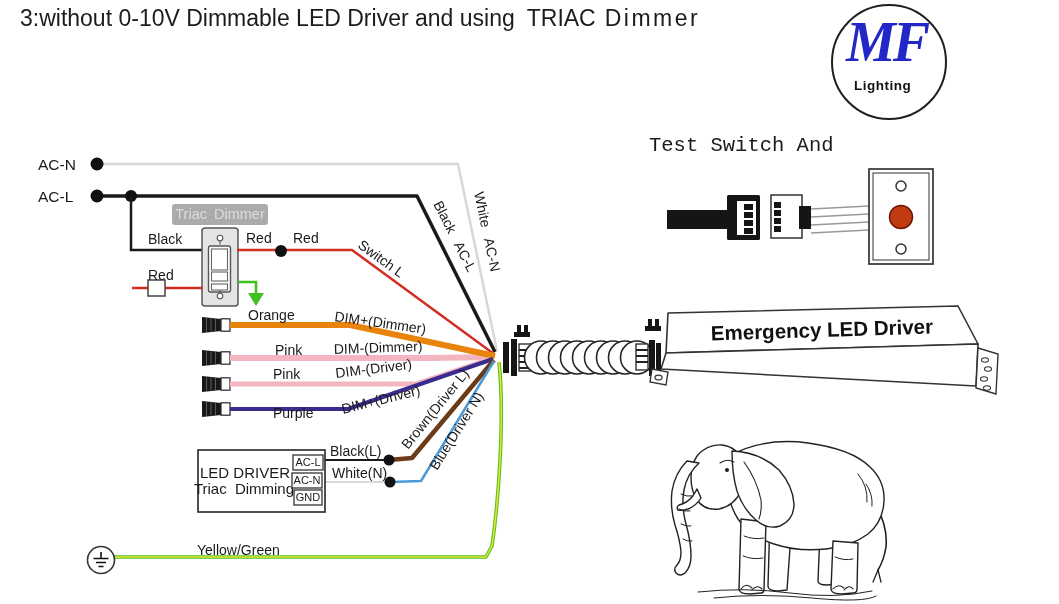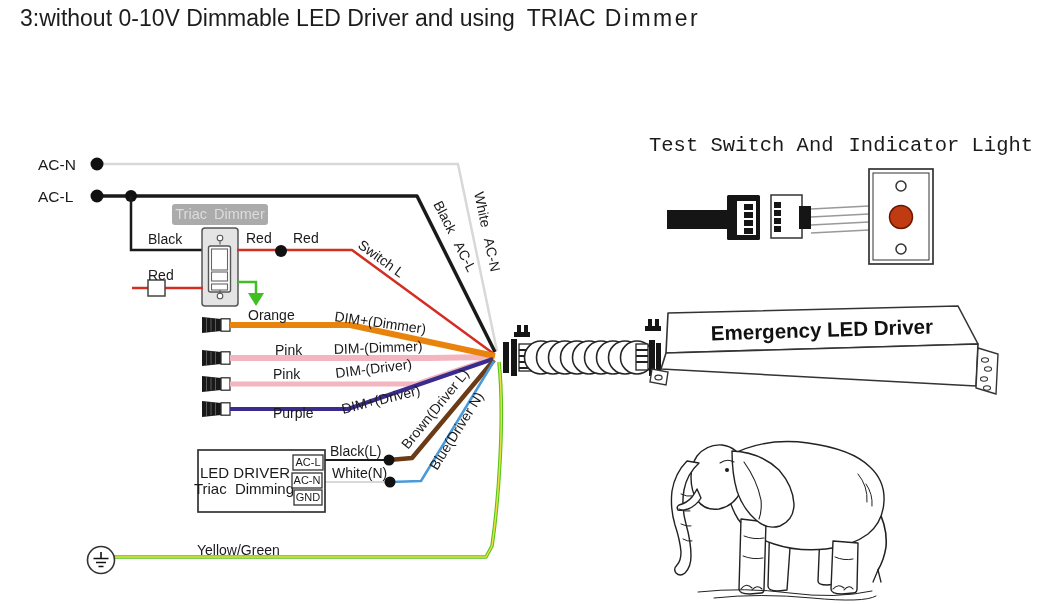--- a/index.html
+++ b/index.html
@@ -27,24 +27,27 @@
 </style>
 </head>
 <body>
 
 <div class="stage">
 
   <div class="title">
     <span>3:without 0-10V Dimmable LED Driver and using</span><span class="t2">TRIAC</span><span class="t3">Dimmer</span>
   </div>
 
+  <div class="logo">
+    <span class="logo-mf">MF</span>
+    <span class="logo-word">Lighting</span>
+  </div>
 
   <div class="heading">
     <span>Test Switch And</span>
-    <span>Indicator Light</span>
   </div>
 
   <svg class="diagram" width="1059" height="604" viewBox="0 0 1059 604">
 
     <g>
       <path d="M97,164 H458 L497,351" fill="none" stroke="#d8d8d8" stroke-width="2.5" stroke-linejoin="round"></path>
       <circle cx="97" cy="164" r="6.5" fill="#111"></circle>
     </g>
     <g>
       <path d="M97,196 H417 L495,352" fill="none" stroke="#1a1a1a" stroke-width="3.5" stroke-linejoin="round"></path>

